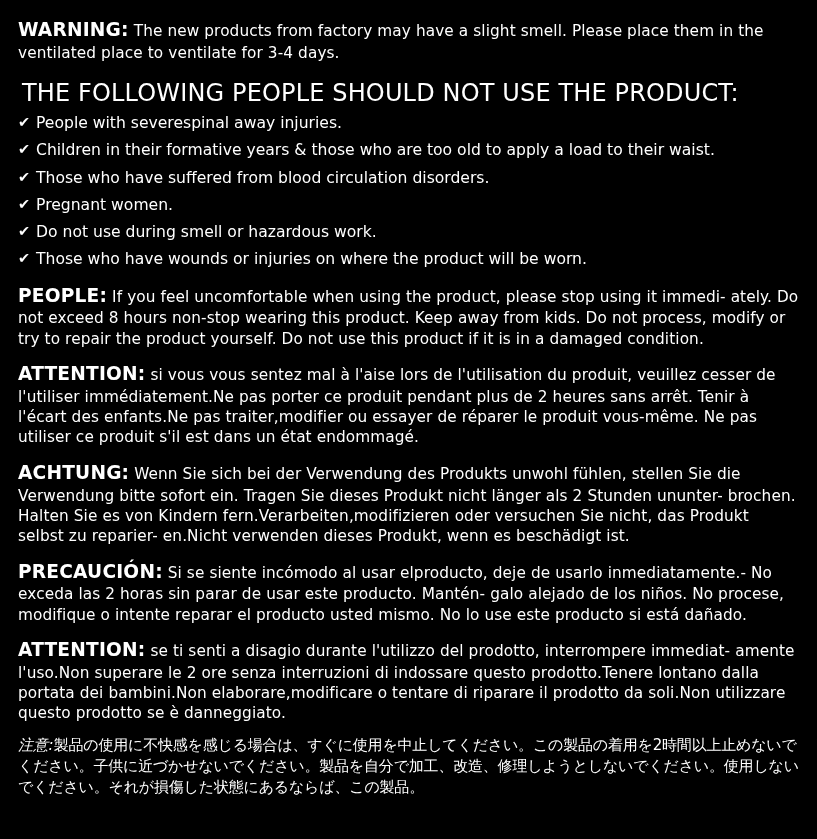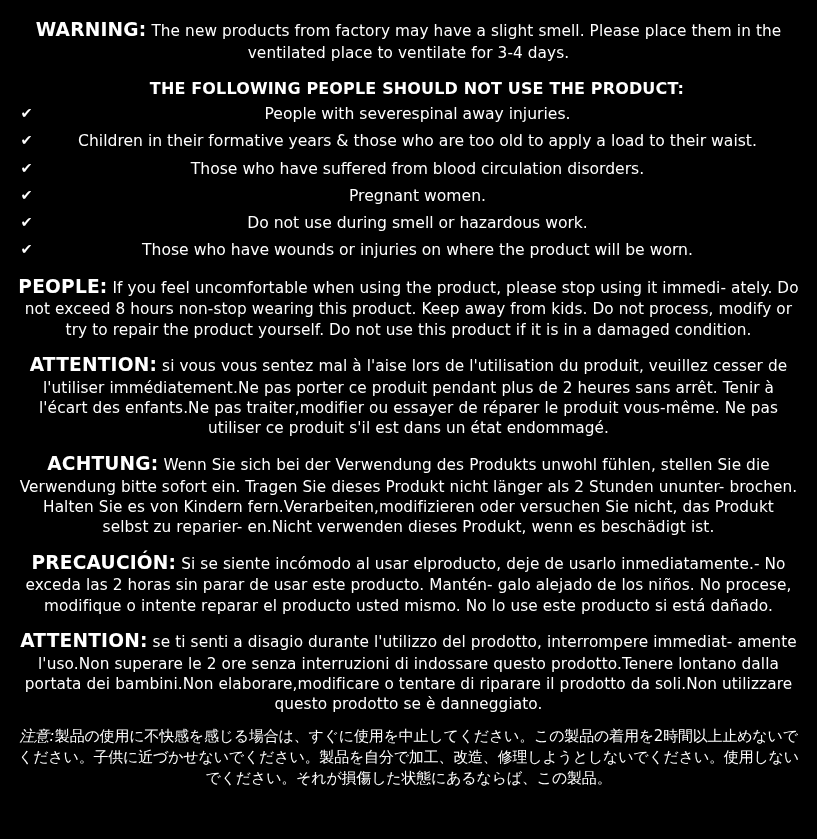--- a/index.html
+++ b/index.html
@@ -19,21 +19,20 @@
     width: 817px;
     height: 839px;
     box-sizing: border-box;
     
     background:
       radial-gradient(ellipse 78% 62% at 74% 30%, rgba(36,120,196,0.95) 0%, rgba(24,86,150,0.72) 34%, rgba(12,44,82,0.45) 62%, rgba(4,16,32,0.10) 85%, rgba(0,0,0,0) 100%),
       radial-gradient(ellipse 55% 45% at 30% 78%, rgba(14,54,104,0.55) 0%, rgba(6,24,50,0.30) 55%, rgba(0,0,0,0) 100%),
       linear-gradient(118deg, #010409 0%, #030a14 22%, #06192f 44%, #0a2votre 60%, #04101f 78%, #01050b 100%),
       #01050b;
     padding: 18px 18px 10px 18px;
-    text-align: center;
   }
   
   .page::before {
     content: "";
     position: absolute;
     inset: 0;
     background:
       radial-gradient(ellipse 80% 60% at 72% 28%, rgba(40,128,205,0.92) 0%, rgba(24,88,152,0.70) 33%, rgba(10,40,76,0.42) 63%, rgba(2,10,22,0.08) 86%, rgba(0,0,0,0) 100%),
       radial-gradient(ellipse 60% 50% at 26% 80%, rgba(12,50,98,0.50) 0%, rgba(4,18,40,0.26) 58%, rgba(0,0,0,0) 100%),
       linear-gradient(120deg, #000205 0%, #020811 20%, #051427 42%, #072votre 55%, #03101f 76%, #000306 100%);
@@ -55,23 +54,23 @@
     font-weight: bold;
     font-size: 17.4px;
     letter-spacing: 0.2px;
   }
   .lead-lg {
     font-weight: bold;
     font-size: 18.6px;
     letter-spacing: 0.2px;
   }
   h2.heading {
-    margin: 16px 0 6px 17px;
-    font-size: 16px;
-    font-weight: bold;
+    margin: 16px 0 6px 4px;
+    font-size: 24px;
+    font-weight: normal;
     letter-spacing: 0.15px;
   }
   ul.bullets {
     list-style: none;
     margin: 0 0 14px 0;
     padding: 0;
   }
   ul.bullets li {
     display: flex;
     align-items: flex-start;

